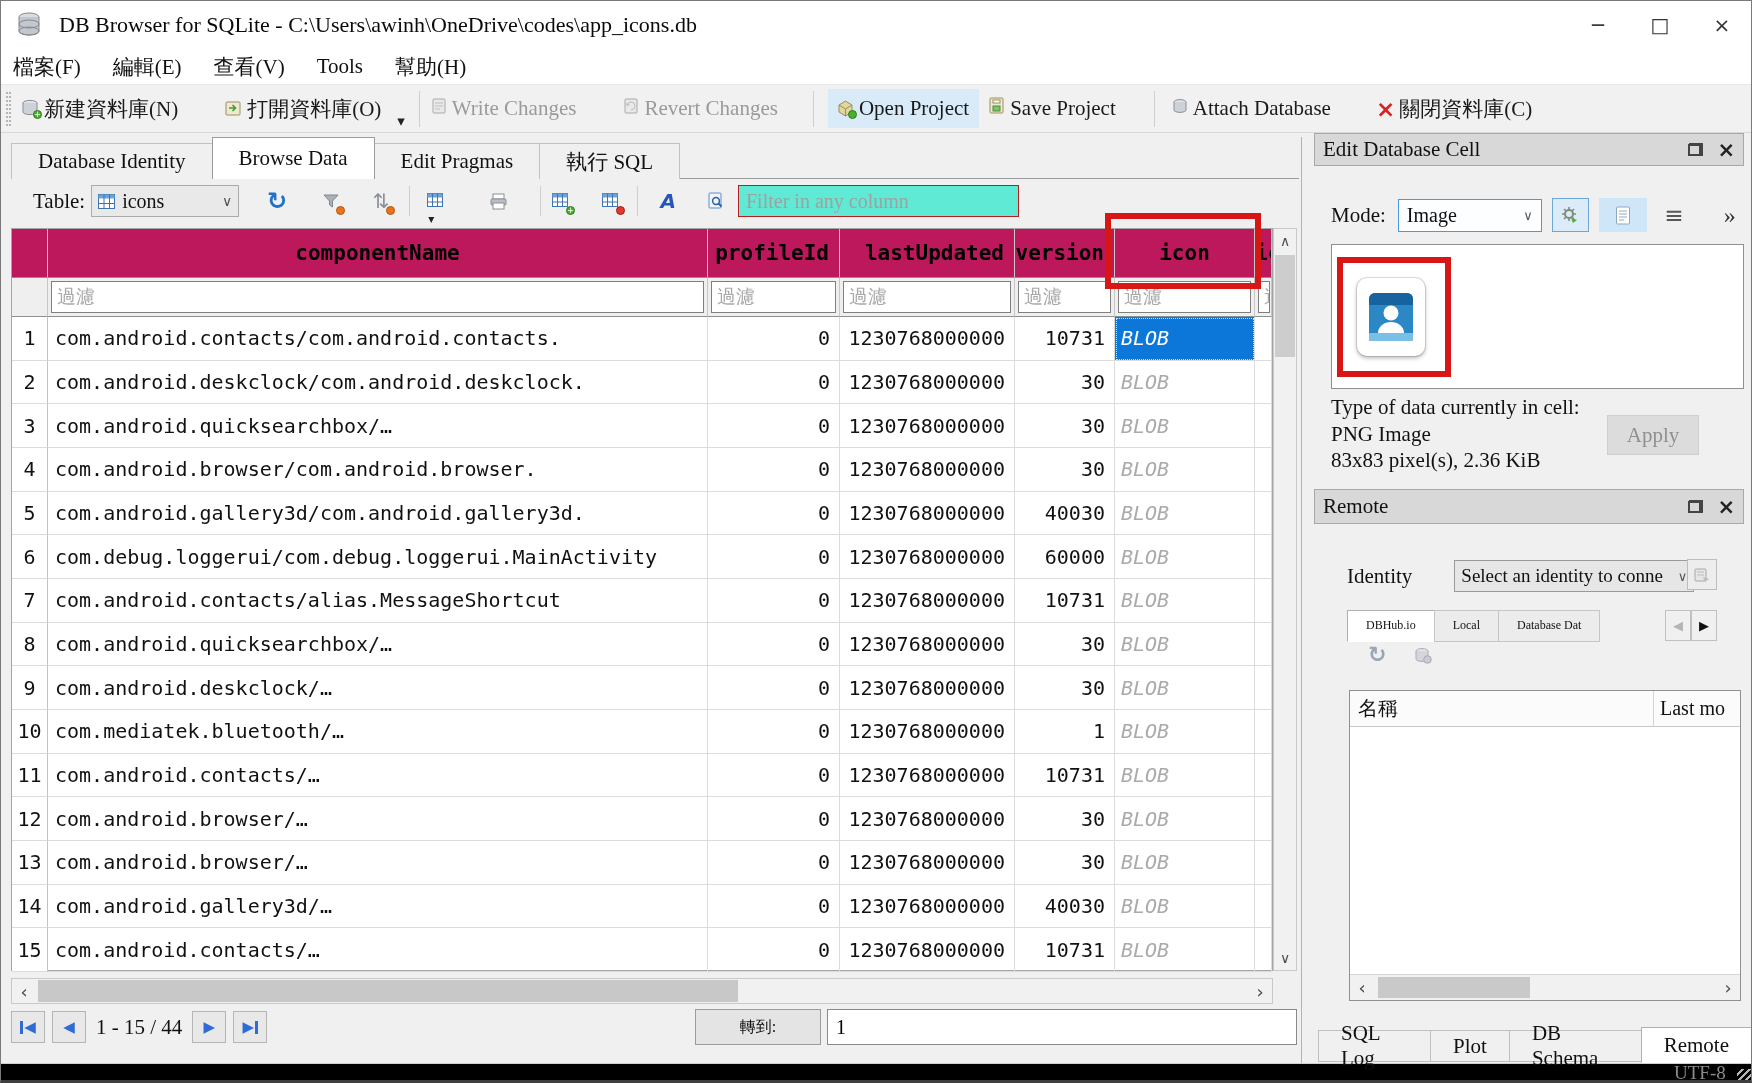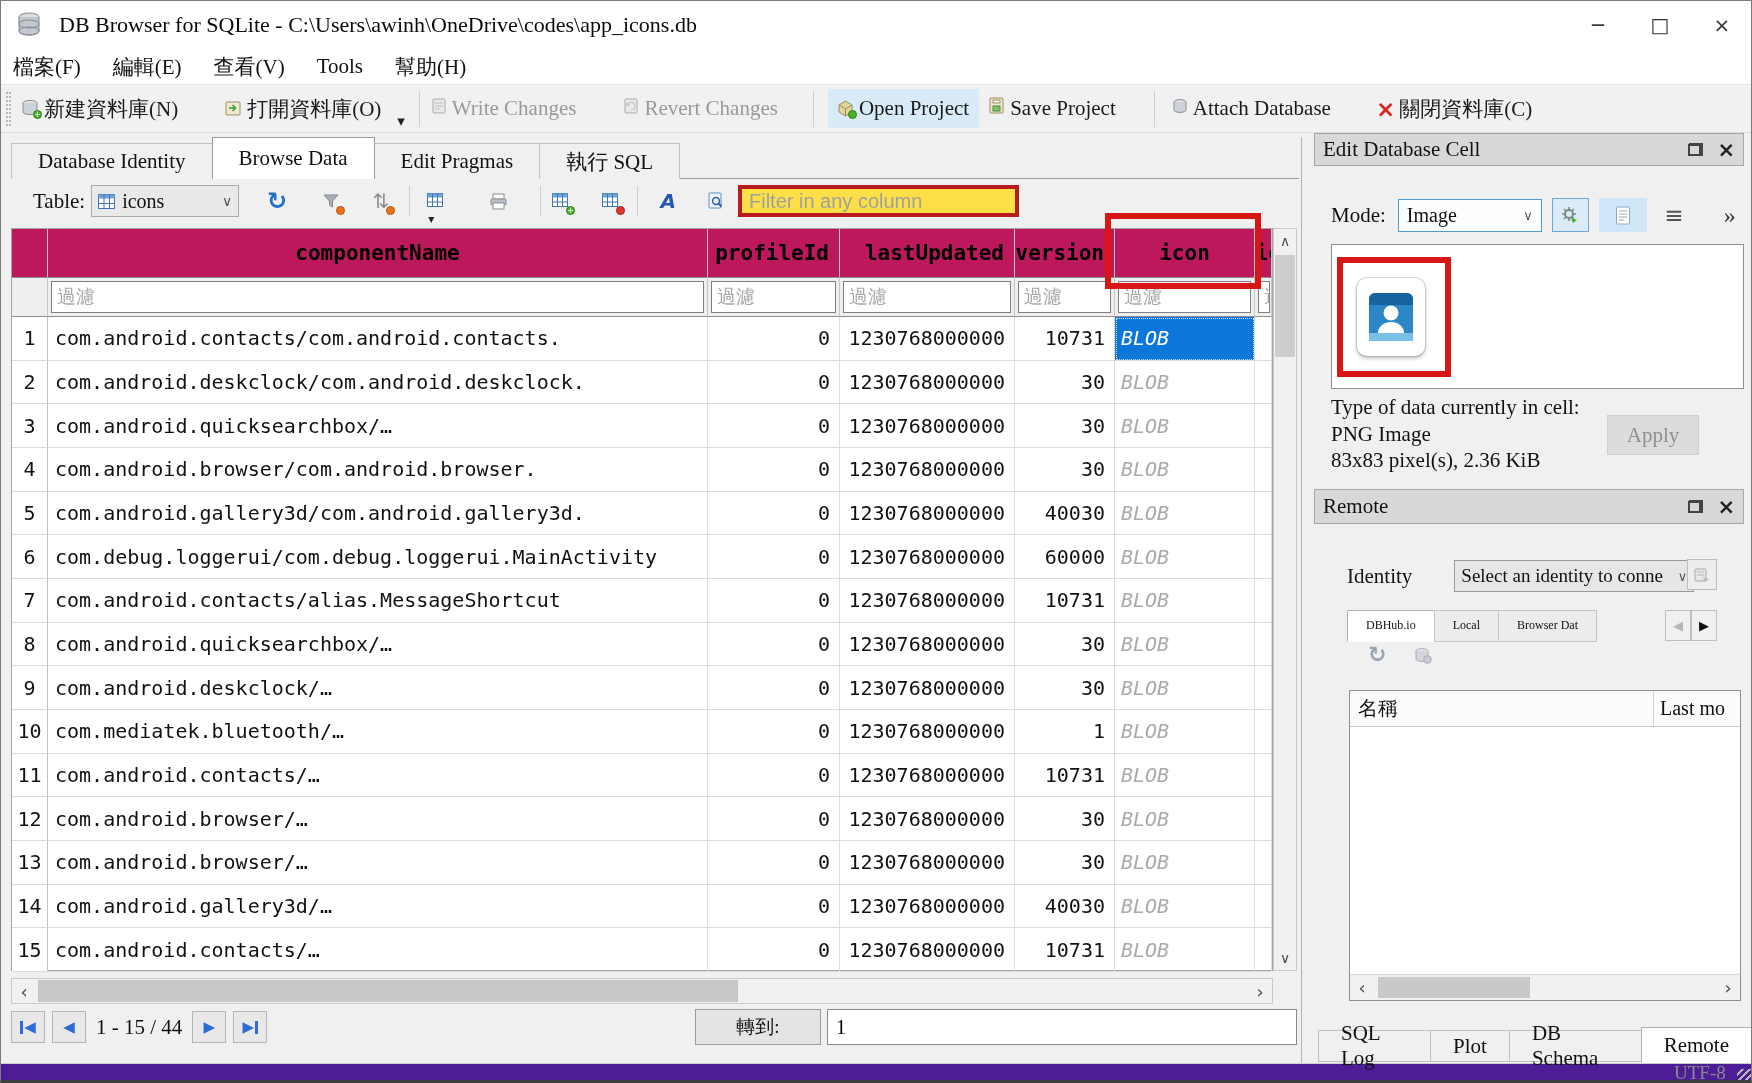--- a/index.html
+++ b/index.html
@@ -33,21 +33,21 @@
   .maintabs{position:absolute;left:10px;top:140px;height:38px;display:flex;align-items:flex-end;z-index:5;}
   .mtab{height:36px;padding:0 26px;display:flex;align-items:center;font-size:21px;background:#f0f0f0;border:1px solid #c2c2c2;border-bottom:none;margin-right:-1px;}
   .mtab.active{height:42px;background:#fff;border:1px solid #9c9c9c;border-bottom:none;position:relative;z-index:6;}
   .tabstrip-line{position:absolute;left:10px;top:177px;width:1288px;height:0;border-top:1px solid #9c9c9c;z-index:4;}
   
   .controls{position:absolute;left:10px;top:182px;height:36px;display:flex;align-items:center;font-size:21px;z-index:7;}
   .tbl-combo{margin-left:6px;width:148px;height:32px;background:#e9e9e9;border:1px solid #ababab;display:flex;align-items:center;padding:0 6px;gap:7px;font-size:20px;}
   .tbl-combo .arr{margin-left:auto;color:#555;font-size:14px;font-family:"DejaVu Sans",sans-serif;}
   .cicon{width:24px;height:26px;display:flex;align-items:center;justify-content:center;position:relative;}
   .csep{width:1px;height:30px;background:#cfcfcf;}
-  .filter-any{position:absolute;left:727px;top:2px;width:281px;height:32px;border:4px solid #b91c1c;background:#fde047;font-size:20px;color:#444;padding:0 7px;font-family:Liberation Sans, sans-serif;}
+  .filter-any{position:absolute;left:727px;top:2px;width:281px;height:32px;border:1px solid #b91c1c;background:#5eead4;font-size:20px;color:#444;padding:0 7px;font-family:Liberation Serif, serif;}
   .filter-any::placeholder{color:#a0a0a0;}
   .ref-glyph{color:#2471c8;font-size:24px;font-weight:bold;font-family:"DejaVu Sans",sans-serif;}
   .sort-glyph{color:#8a8f96;font-size:20px;font-family:"DejaVu Sans",sans-serif;}
   .odot{position:absolute;right:-2px;bottom:-1px;width:9px;height:9px;border-radius:50%;background:#e8731a;border:1px solid #b55410;}
   .gdot{position:absolute;right:-2px;bottom:-1px;width:9px;height:9px;border-radius:50%;background:#4caf2e;border:1px solid #2f7d17;color:#fff;font-size:8px;line-height:7px;text-align:center;font-family:"DejaVu Sans",sans-serif;}
   .rdot{position:absolute;right:-2px;bottom:-1px;width:9px;height:9px;border-radius:50%;background:#e03a2f;border:1px solid #9c1f16;}
   .mini-caret{position:absolute;left:4px;bottom:-12px;font-size:12px;color:#222;font-family:"DejaVu Sans",sans-serif;}
   .fontA{color:#2457b8;font-weight:bold;font-size:20px;font-family:"DejaVu Sans",sans-serif;font-style:italic;}
   .fontab{color:#2457b8;font-weight:bold;font-size:16px;font-family:"DejaVu Sans",sans-serif;font-style:italic;}
   
@@ -73,21 +73,21 @@
   .sbtn{position:absolute;left:0;width:22px;height:24px;display:flex;align-items:center;justify-content:center;color:#4d4d4d;font-size:14px;font-family:"DejaVu Sans",sans-serif;}
   .vthumb{position:absolute;left:1px;top:26px;width:20px;height:102px;background:#cdcdcd;}
   .hscroll{position:absolute;left:10px;top:977px;width:1262px;height:26px;background:#f1f1f1;border:1px solid #c9c9c9;z-index:3;}
   .hbtn{position:absolute;top:0;width:24px;height:24px;display:flex;align-items:center;justify-content:center;color:#4d4d4d;font-size:18px;font-family:"DejaVu Sans",sans-serif;}
   .hthumb{position:absolute;left:26px;top:1px;width:700px;height:22px;background:#c8c8c8;}
   
   .navrow{position:absolute;left:10px;top:1007px;height:38px;display:flex;align-items:center;z-index:3;}
   .navbtn{width:34px;height:32px;background:#e8e8e8;border:1px solid #b5b5b5;display:flex;align-items:center;justify-content:center;margin-right:7px;color:#2e6bd6;font-size:15px;font-family:"DejaVu Sans",sans-serif;gap:1px;}
   .navbtn .bar{width:3px;height:13px;background:#2e6bd6;}
   .nav-label{font-size:21px;margin:0 10px 0 3px;}
-  .goto-btn{position:absolute;left:694px;top:1008px;width:126px;height:36px;background:#e4e4e4;border:1px solid #9c9c9c;display:flex;align-items:center;justify-content:center;font-size:19px;z-index:3;}
+  .goto-btn{position:absolute;left:694px;top:1008px;width:126px;height:36px;background:#e4e4e4;border:1px solid #9c9c9c;display:flex;align-items:center;justify-content:center;font-size:16px;z-index:3;}
   .goto-input{position:absolute;left:826px;top:1008px;width:470px;height:36px;border:1px solid #8a8a8a;background:#fff;font-size:20px;padding:0 8px;font-family:"Liberation Serif","DejaVu Serif",serif;z-index:3;}
   
   .splitter{position:absolute;left:1300px;top:136px;width:1px;height:926px;background:#b3b3b3;}
   
   .panel-header{position:absolute;left:1313px;width:430px;height:33px;background:#d8d8d8;border:1px solid #a8a8a8;display:flex;align-items:center;padding:0 8px;font-size:21px;}
   .ph-icons{margin-left:auto;display:flex;align-items:center;gap:14px;}
   .float-ico{position:relative;width:15px;height:13px;}
   .float-ico::before{content:"";position:absolute;right:0;top:0;width:10px;height:9px;border:2px solid #444;}
   .float-ico::after{content:"";position:absolute;left:0;bottom:0;width:9px;height:8px;border:2px solid #444;background:#d8d8d8;}
   .ph-x{font-size:21px;color:#222;font-weight:bold;font-family:"DejaVu Sans",sans-serif;line-height:14px;}
@@ -123,21 +123,21 @@
   .rt-head{height:36px;border-bottom:1px solid #c9c9c9;background:#fbfbfb;display:flex;font-size:20px;}
   .rt-c1{flex:1;display:flex;align-items:center;padding-left:8px;border-right:1px solid #d5d5d5;}
   .rt-c2{width:86px;display:flex;align-items:center;padding-left:6px;white-space:nowrap;overflow:hidden;}
   .rt-hscroll{position:absolute;left:0;bottom:0;width:390px;height:26px;background:#f1f1f1;border-top:1px solid #d5d5d5;}
   .rt-hthumb{position:absolute;left:28px;top:2px;width:152px;height:21px;background:#c9c9c9;}
   
   .docktabs{position:absolute;left:1317px;top:1029px;height:33px;display:flex;font-size:21px;z-index:4;}
   .dtab{height:32px;padding:0 22px;display:flex;align-items:center;background:#f0f0f0;border:1px solid #c0c0c0;margin-right:-1px;}
   .dtab.active{background:#fff;border:1px solid #b0b0b0;border-bottom:1px solid #fff;height:36px;margin-top:-3px;}
   
-  .statusbar{position:absolute;left:0;top:1062px;width:1752px;height:21px;background:#4c1d95;border-top:1px solid #cfcfcf;}
+  .statusbar{position:absolute;left:0;top:1062px;width:1752px;height:21px;background:#000000;border-top:1px solid #cfcfcf;}
   .enc{position:absolute;left:1673px;top:-2px;font-size:19px;color:#8a8a8a;}
   .grip{position:absolute;right:2px;bottom:1px;width:14px;height:14px;background:
     repeating-linear-gradient(135deg,transparent 0 3px,#b5b5b5 3px 5px);}
   
   .anno{position:absolute;border:6px solid #d91616;z-index:50;pointer-events:none;}
   .anno.a1{left:1104px;top:212px;width:156px;height:76px;}
   .anno.a2{left:1336px;top:256px;width:114px;height:120px;}
   input{outline:none;}
 </style>
 </head>
@@ -598,21 +598,21 @@
   <div class="id-btn">
     <svg width="16" height="16" viewBox="0 0 16 16">
         <rect x="1" y="2" width="11" height="12" rx="1" fill="#e6e6e6" stroke="#a9a9a9"></rect>
         <path d="M3 5h7M3 8h7" stroke="#bdbdbd"></path>
         <path d="M9 10 l6 2 -4 3 z" fill="#bdbdbd"></path>
       </svg>
   </div>
   <div class="rtabs">
     <div class="rtab active">DBHub.io</div>
     <div class="rtab">Local</div>
-    <div class="rtab clip">Browser Dat</div>
+    <div class="rtab clip">Database Dat</div>
   </div>
   <div class="rspin">
     <div class="half dis">◀</div>
     <div class="half">▶</div>
   </div>
   <div class="ricons">
     <span class="rref">↻</span>
     <span style="display:flex">
       <svg width="18" height="18" viewBox="0 0 18 18">
           <ellipse cx="8" cy="5" rx="6" ry="2.4" fill="#e3e5e8" stroke="#a8acb2"></ellipse>

